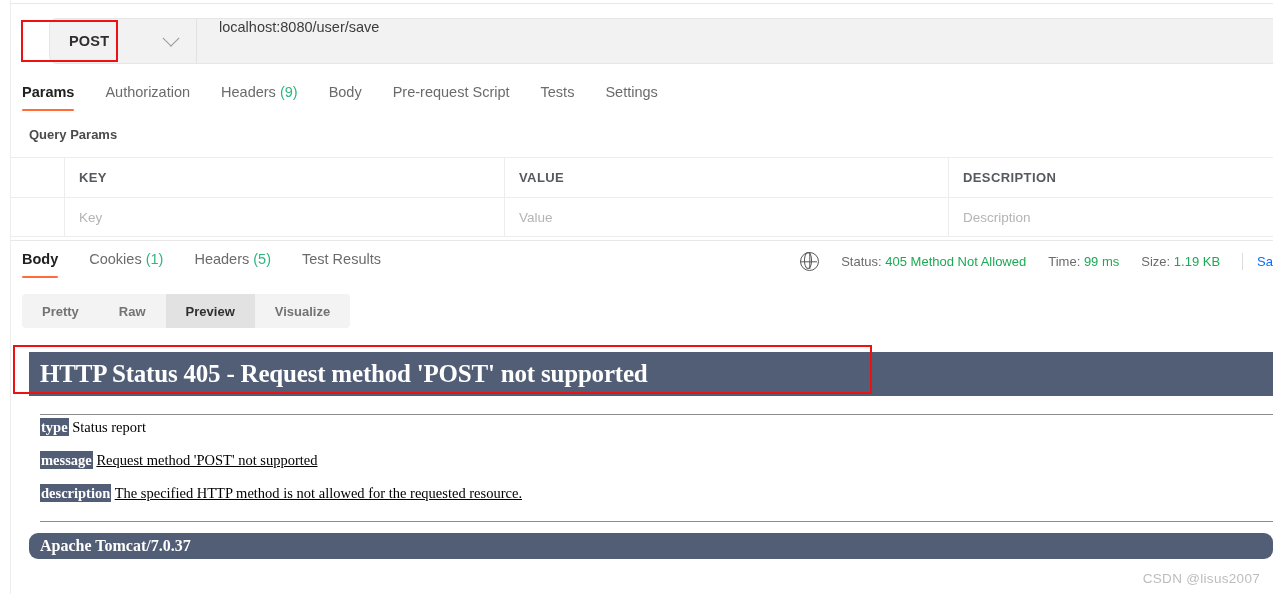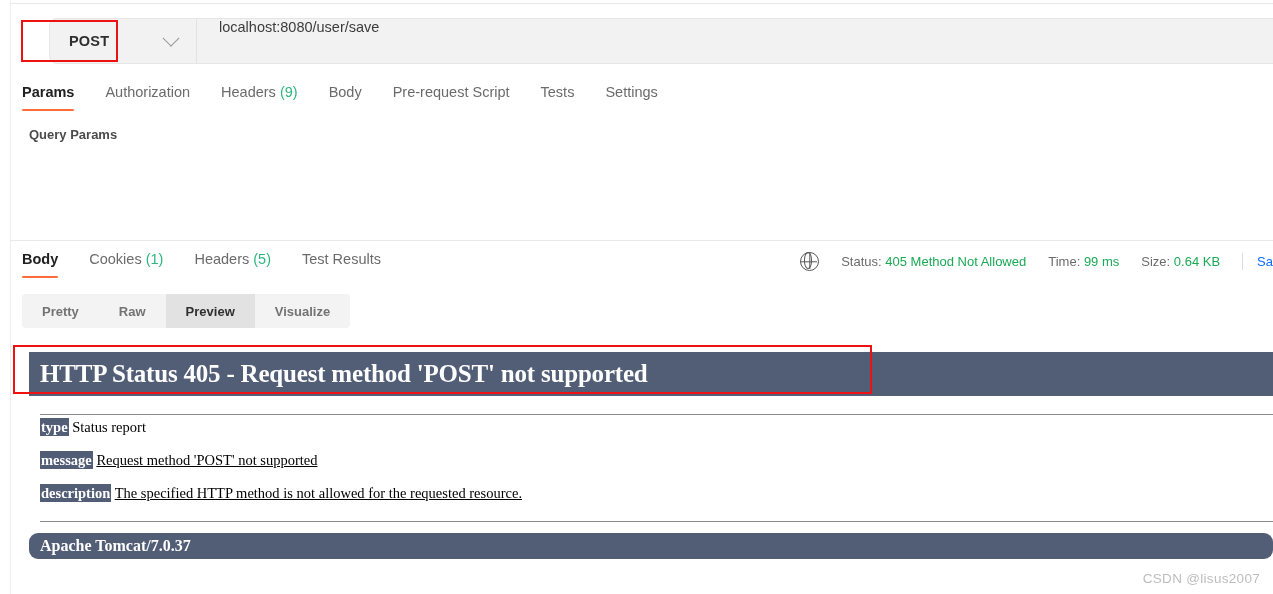--- a/index.html
+++ b/index.html
@@ -376,20 +376,34 @@
     <div class="tab">
       <span>Tests</span>
     </div>
     <div class="tab">
       <span>Settings</span>
     </div>
   </div>
 
   <div class="query-params-label">Query Params</div>
 
+  <div class="params-table">
+    <div class="ptr head">
+      <div class="pcell c-check"></div>
+      <div class="pcell c-key">KEY</div>
+      <div class="pcell c-val">VALUE</div>
+      <div class="pcell c-desc">DESCRIPTION</div>
+    </div>
+    <div class="ptr row">
+      <div class="pcell c-check"></div>
+      <div class="pcell c-key">Key</div>
+      <div class="pcell c-val">Value</div>
+      <div class="pcell c-desc">Description</div>
+    </div>
+  </div>
 
   <div class="resp-sep"></div>
 
   <div class="resp-tabs">
     <div class="tab active">
       <span>Body</span>
     </div>
     <div class="tab">
       <span>Cookies</span>
       <span class="cnt">(1)</span>
@@ -410,21 +424,21 @@
     <span class="stat-item">
       <span>Status:</span>
       <span class="v">405 Method Not Allowed</span>
     </span>
     <span class="stat-item">
       <span>Time:</span>
       <span class="v">99 ms</span>
     </span>
     <span class="stat-item">
       <span>Size:</span>
-      <span class="v">0.64 KB</span>
+      <span class="v">1.19 KB</span>
     </span>
     <span class="stat-divider"></span>
     <span class="save-resp">Sa</span>
   </div>
 
   <div class="fmt-tabs">
     <div class="fmt">
       <span>Pretty</span>
     </div>
     <div class="fmt">

